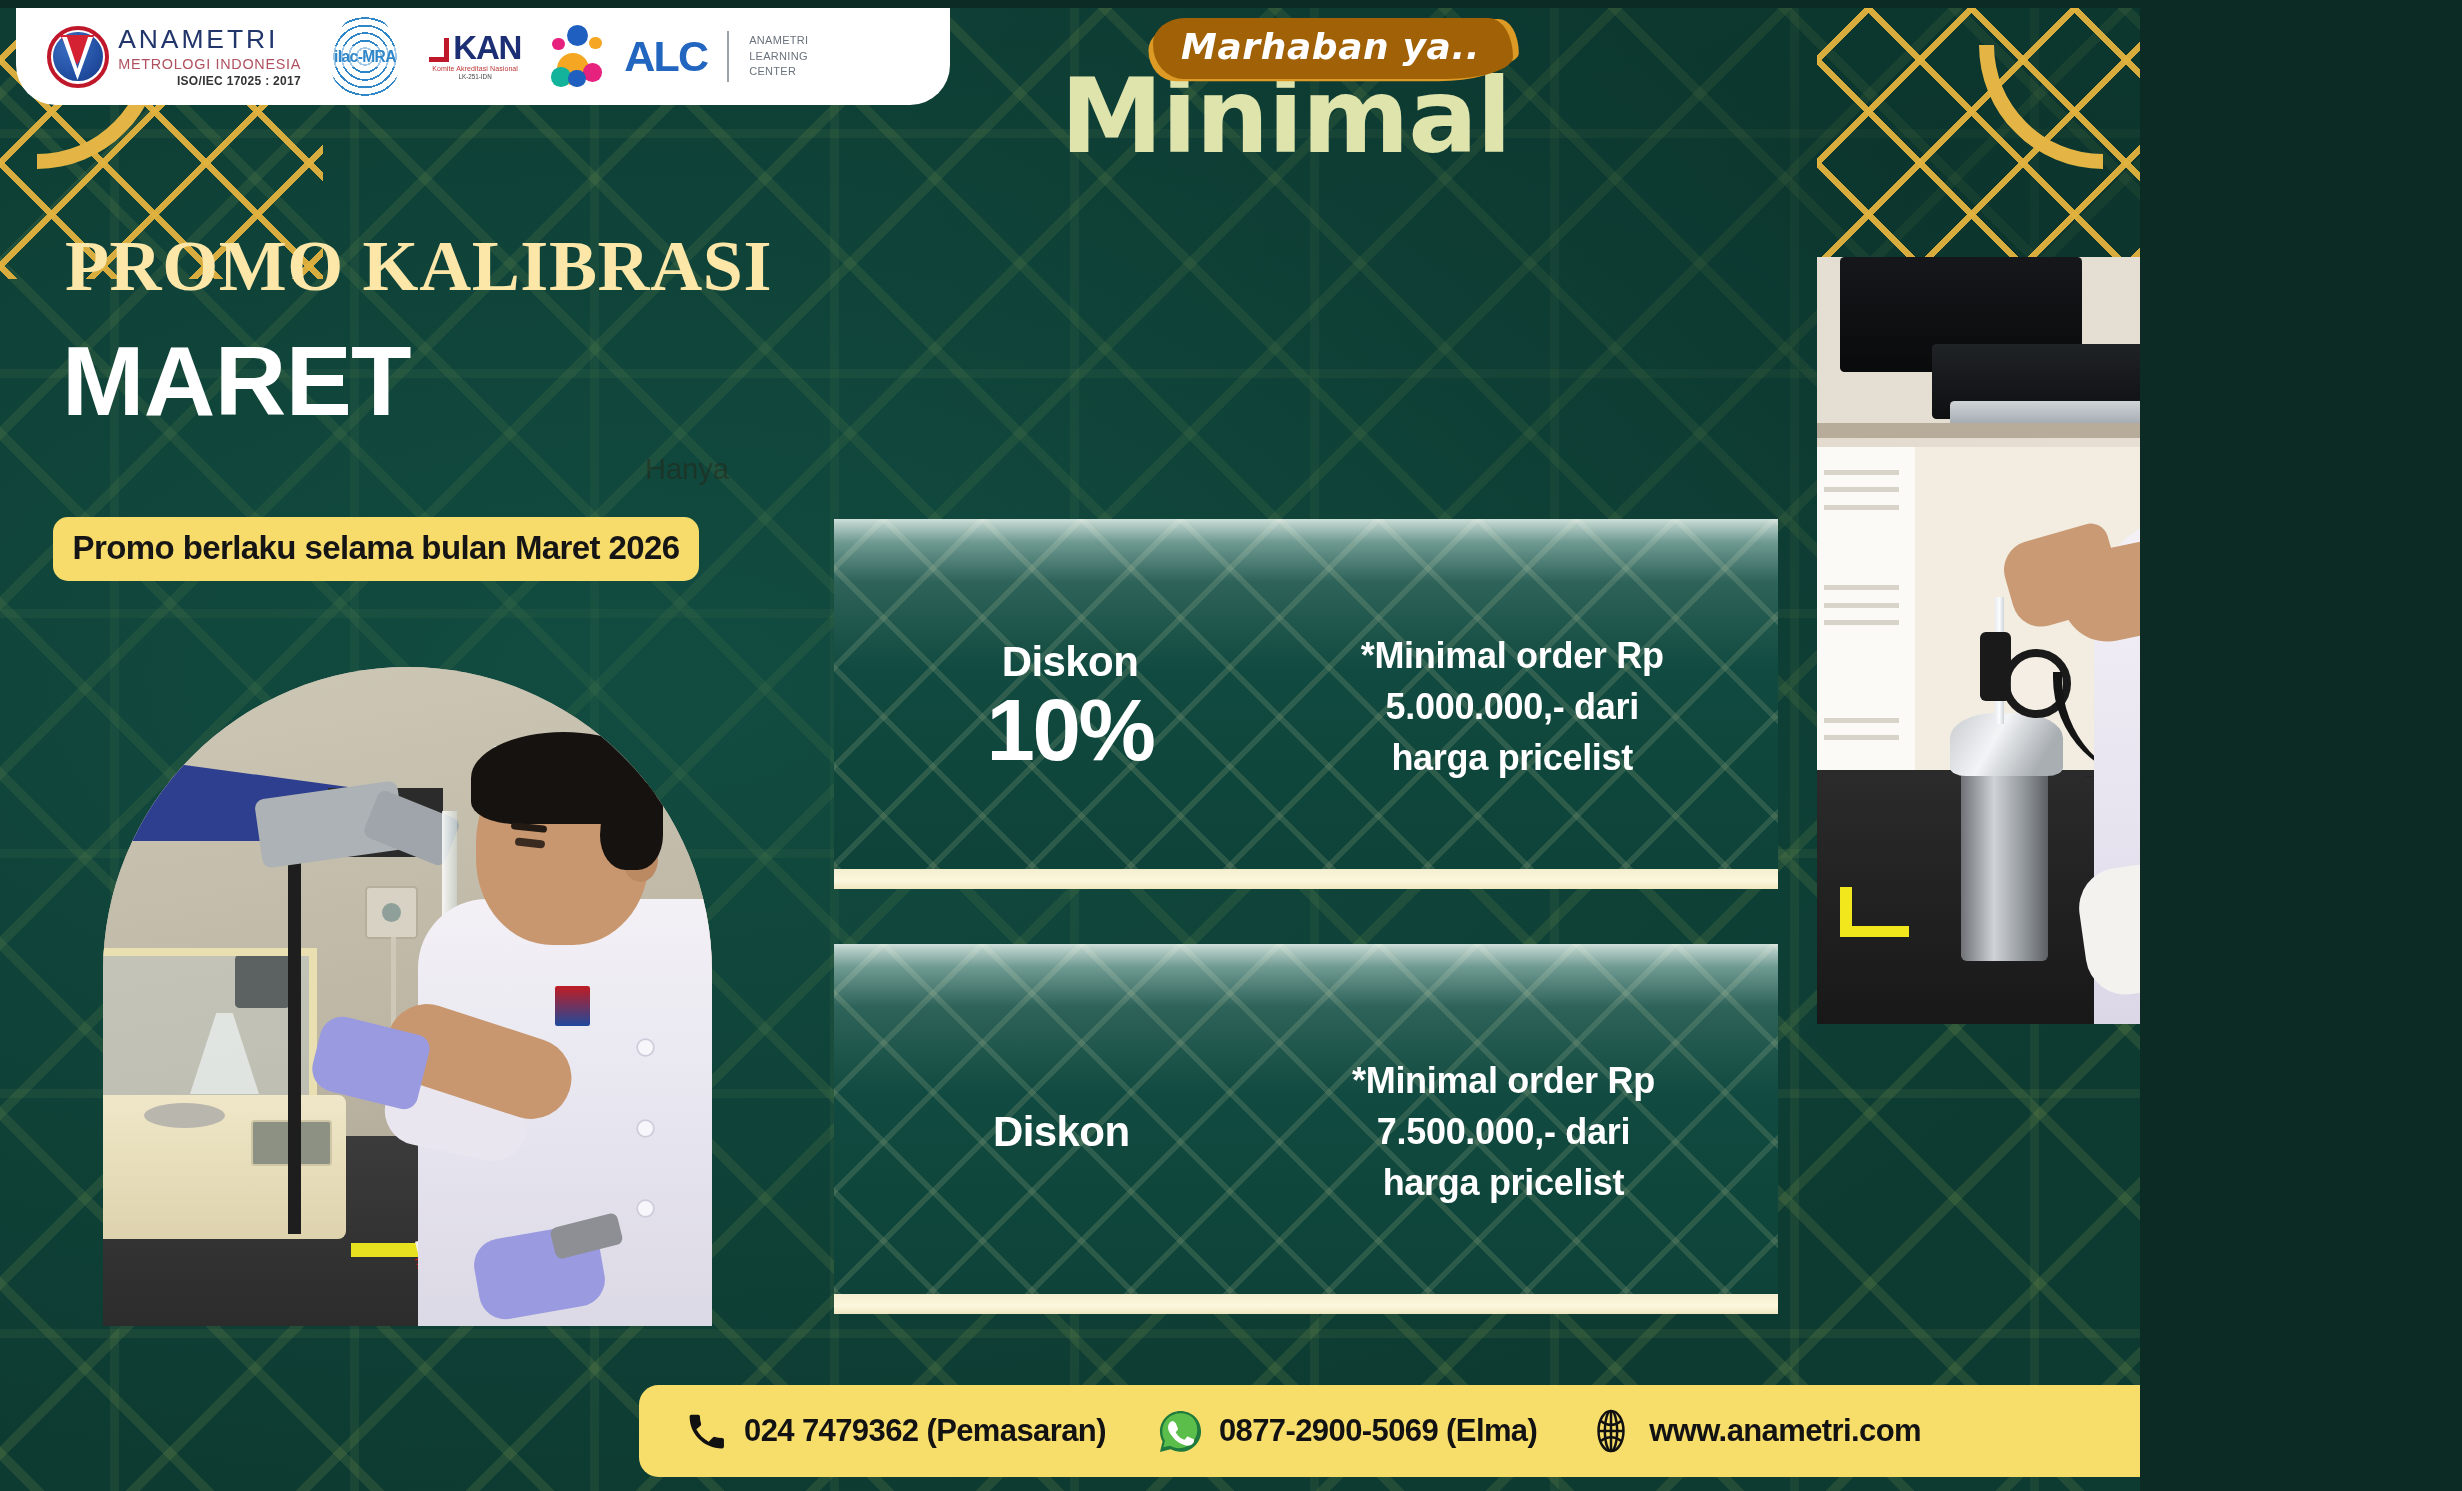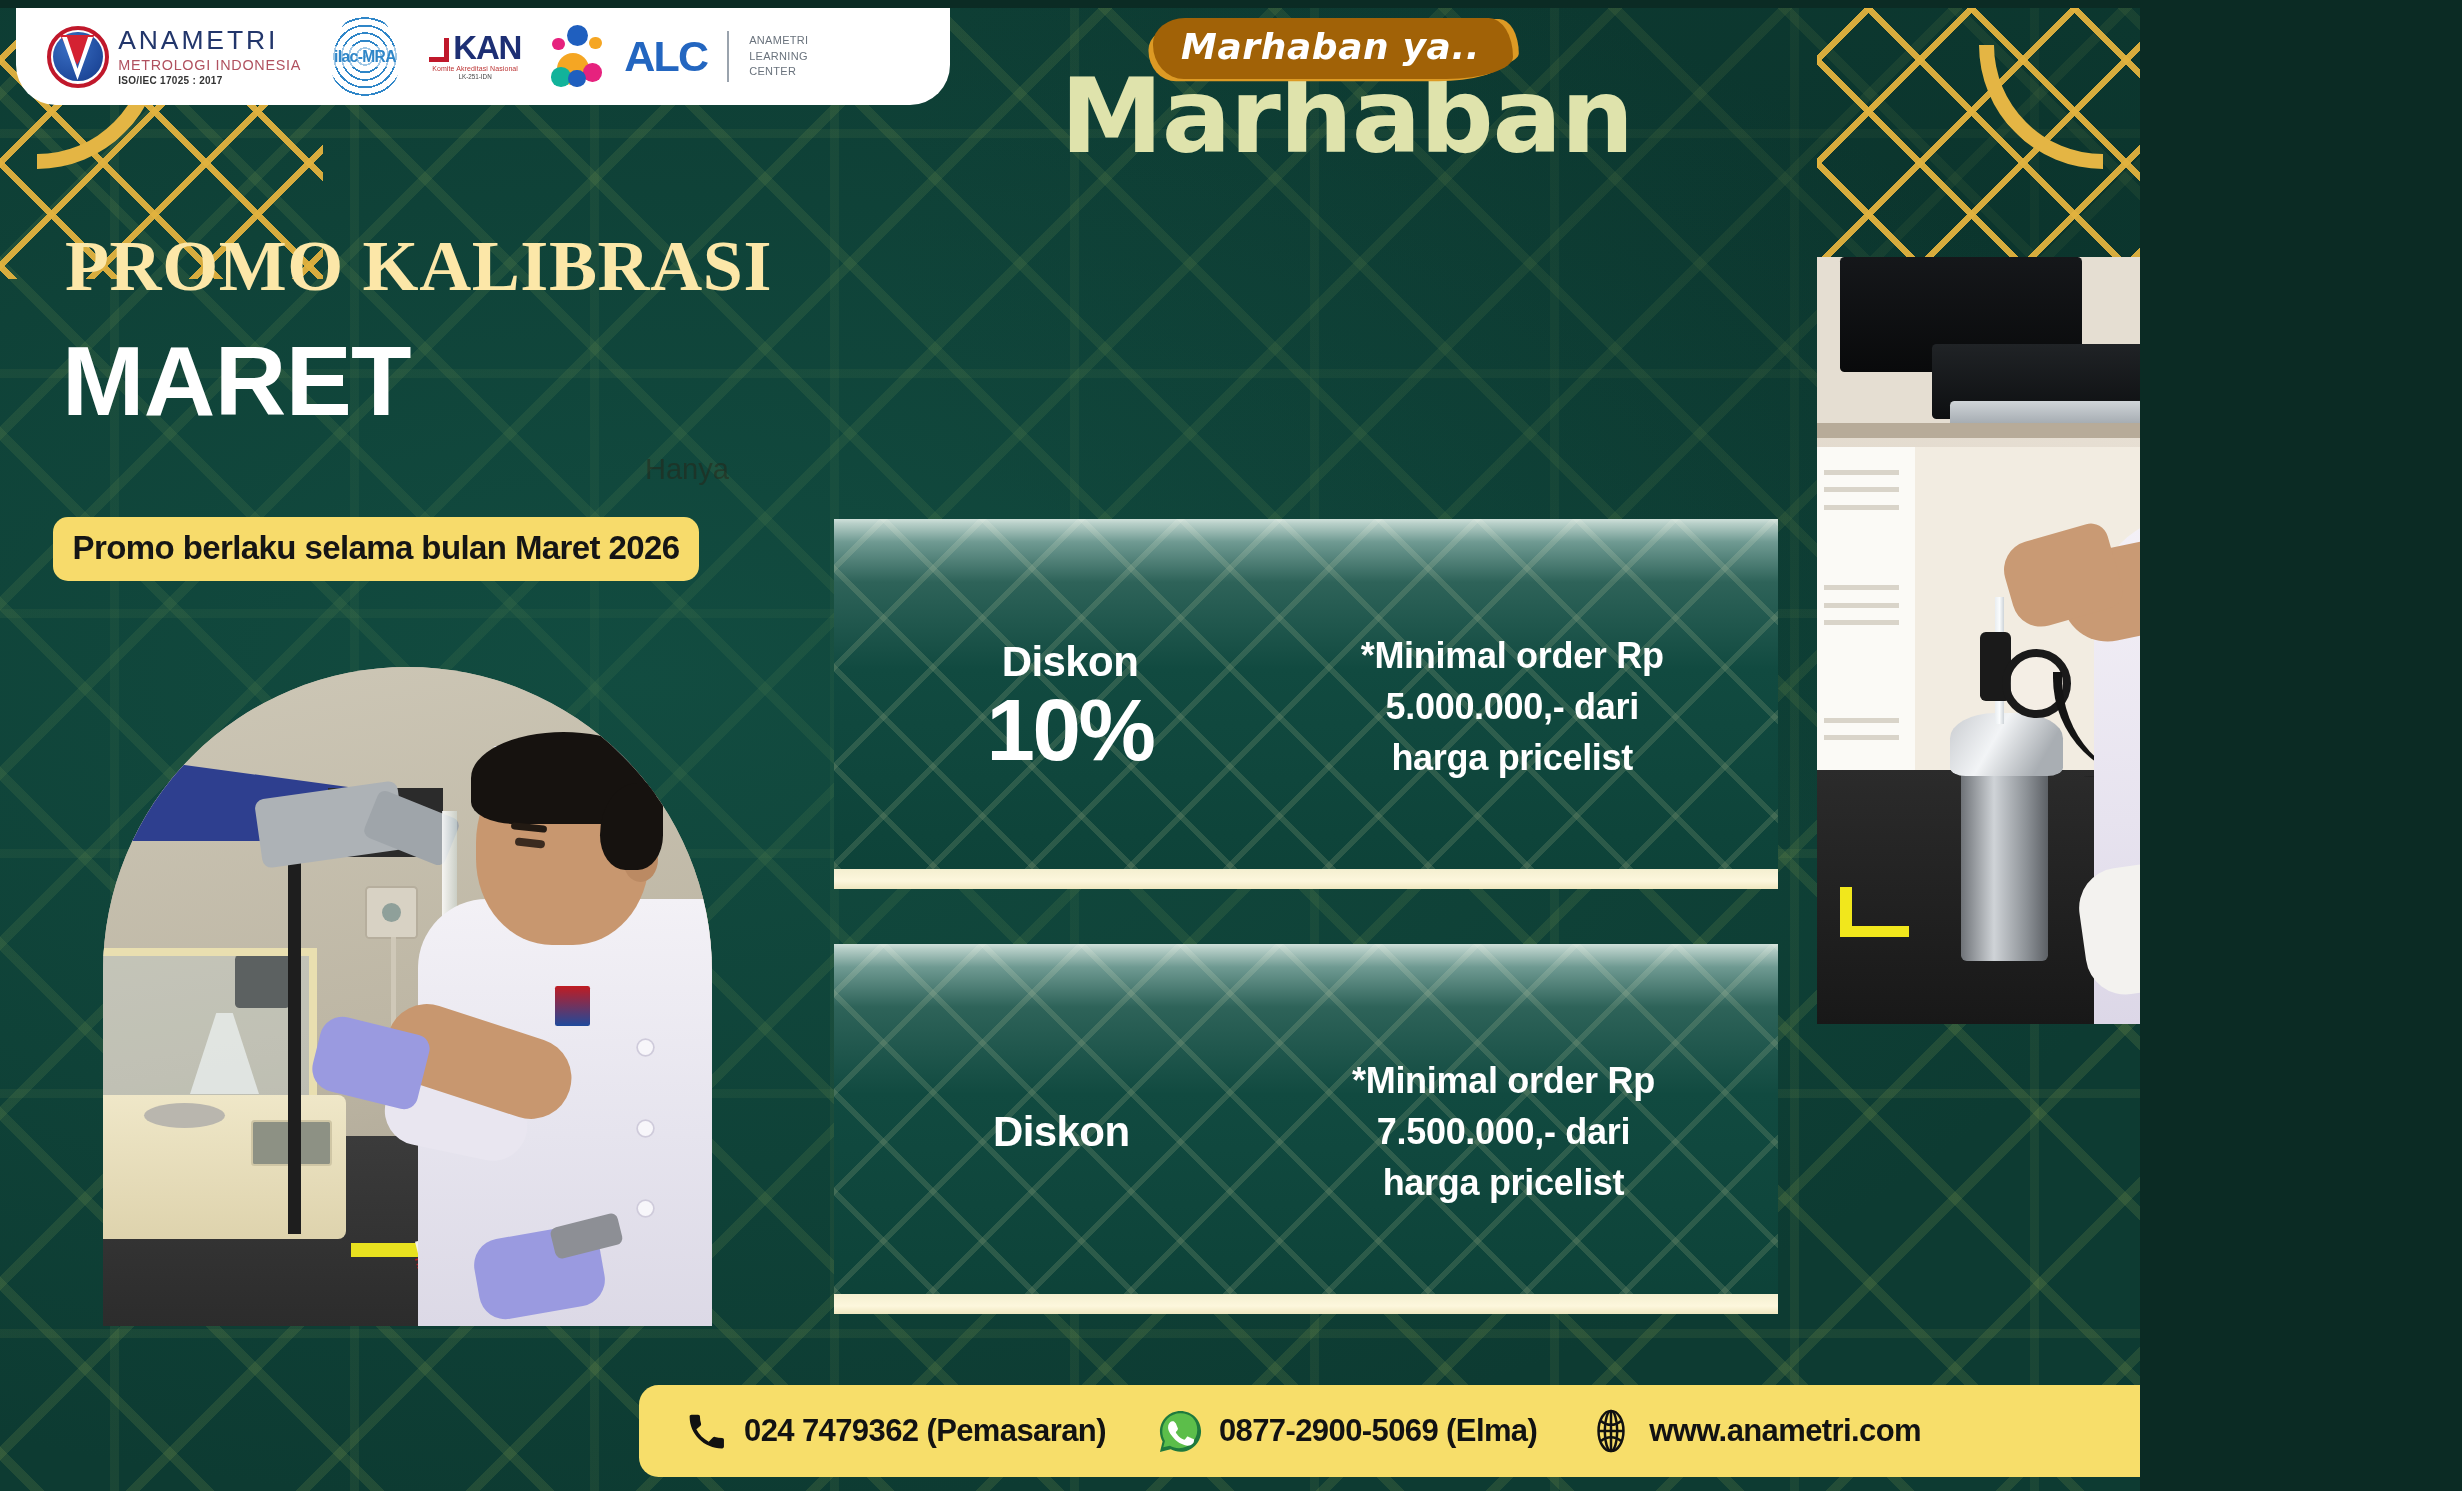--- a/index.html
+++ b/index.html
@@ -87,21 +87,21 @@
     clip-path:polygon(0 0,100% 0,50% 100%);
   }
   .anametri-mark .vwhite{
     position:absolute; left:15px; top:11.5px; width:31px; height:43px;
     background:#ffffff;
     clip-path:polygon(0 0,16% 0,50% 74%,84% 0,100% 0,50% 100%);
   }
   .anametri-text{ display:flex; flex-direction:column; line-height:1; }
   .anametri-text .t1{ font-size:26.5px; letter-spacing:2.9px; color:#22366b; font-weight:400; }
   .anametri-text .t2{ font-size:14.4px; letter-spacing:0.7px; color:#b0515f; margin-top:4px; }
-  .anametri-text .t3{ font-size:10px; letter-spacing:0.3px; color:#333; font-weight:700; margin-top:4px; text-align:left; }
+  .anametri-text .t3{ font-size:12px; letter-spacing:0.3px; color:#333; font-weight:700; margin-top:4px; text-align:right; }
 
   .ilac-mark{ position:relative; width:68px; height:87px; flex:0 0 auto;
     display:flex; align-items:center; justify-content:center; }
   .ilac-mark .rings{
     position:absolute; inset:0;
     background:repeating-radial-gradient(circle at 50% 50%,
       #2f86c8 0 1.7px, transparent 1.7px 7.5px);
     border-radius:50% 50% 50% 50%/60% 60% 40% 40%;
   }
   .ilac-mark .lbl{
@@ -441,21 +441,21 @@
         <div>LEARNING</div>
         <div>CENTER</div>
       </div>
     </div>
   </div>
 
   <div class="ramadhan-wrap">
     <div class="marhaban-brush">
       <span>Marhaban ya..</span>
     </div>
-    <div class="ramadhan-word">Marhaban</div>
+    <div class="ramadhan-word">Minimal</div>
   </div>
 
   <div class="promo-title">PROMO KALIBRASI</div>
   <div class="maret-word">MARET</div>
   <div class="hanya-ghost">Hanya</div>
   <div class="promo-badge">
     <span>Promo berlaku selama bulan Maret 2026</span>
   </div>
 
   <div class="photo-left">

